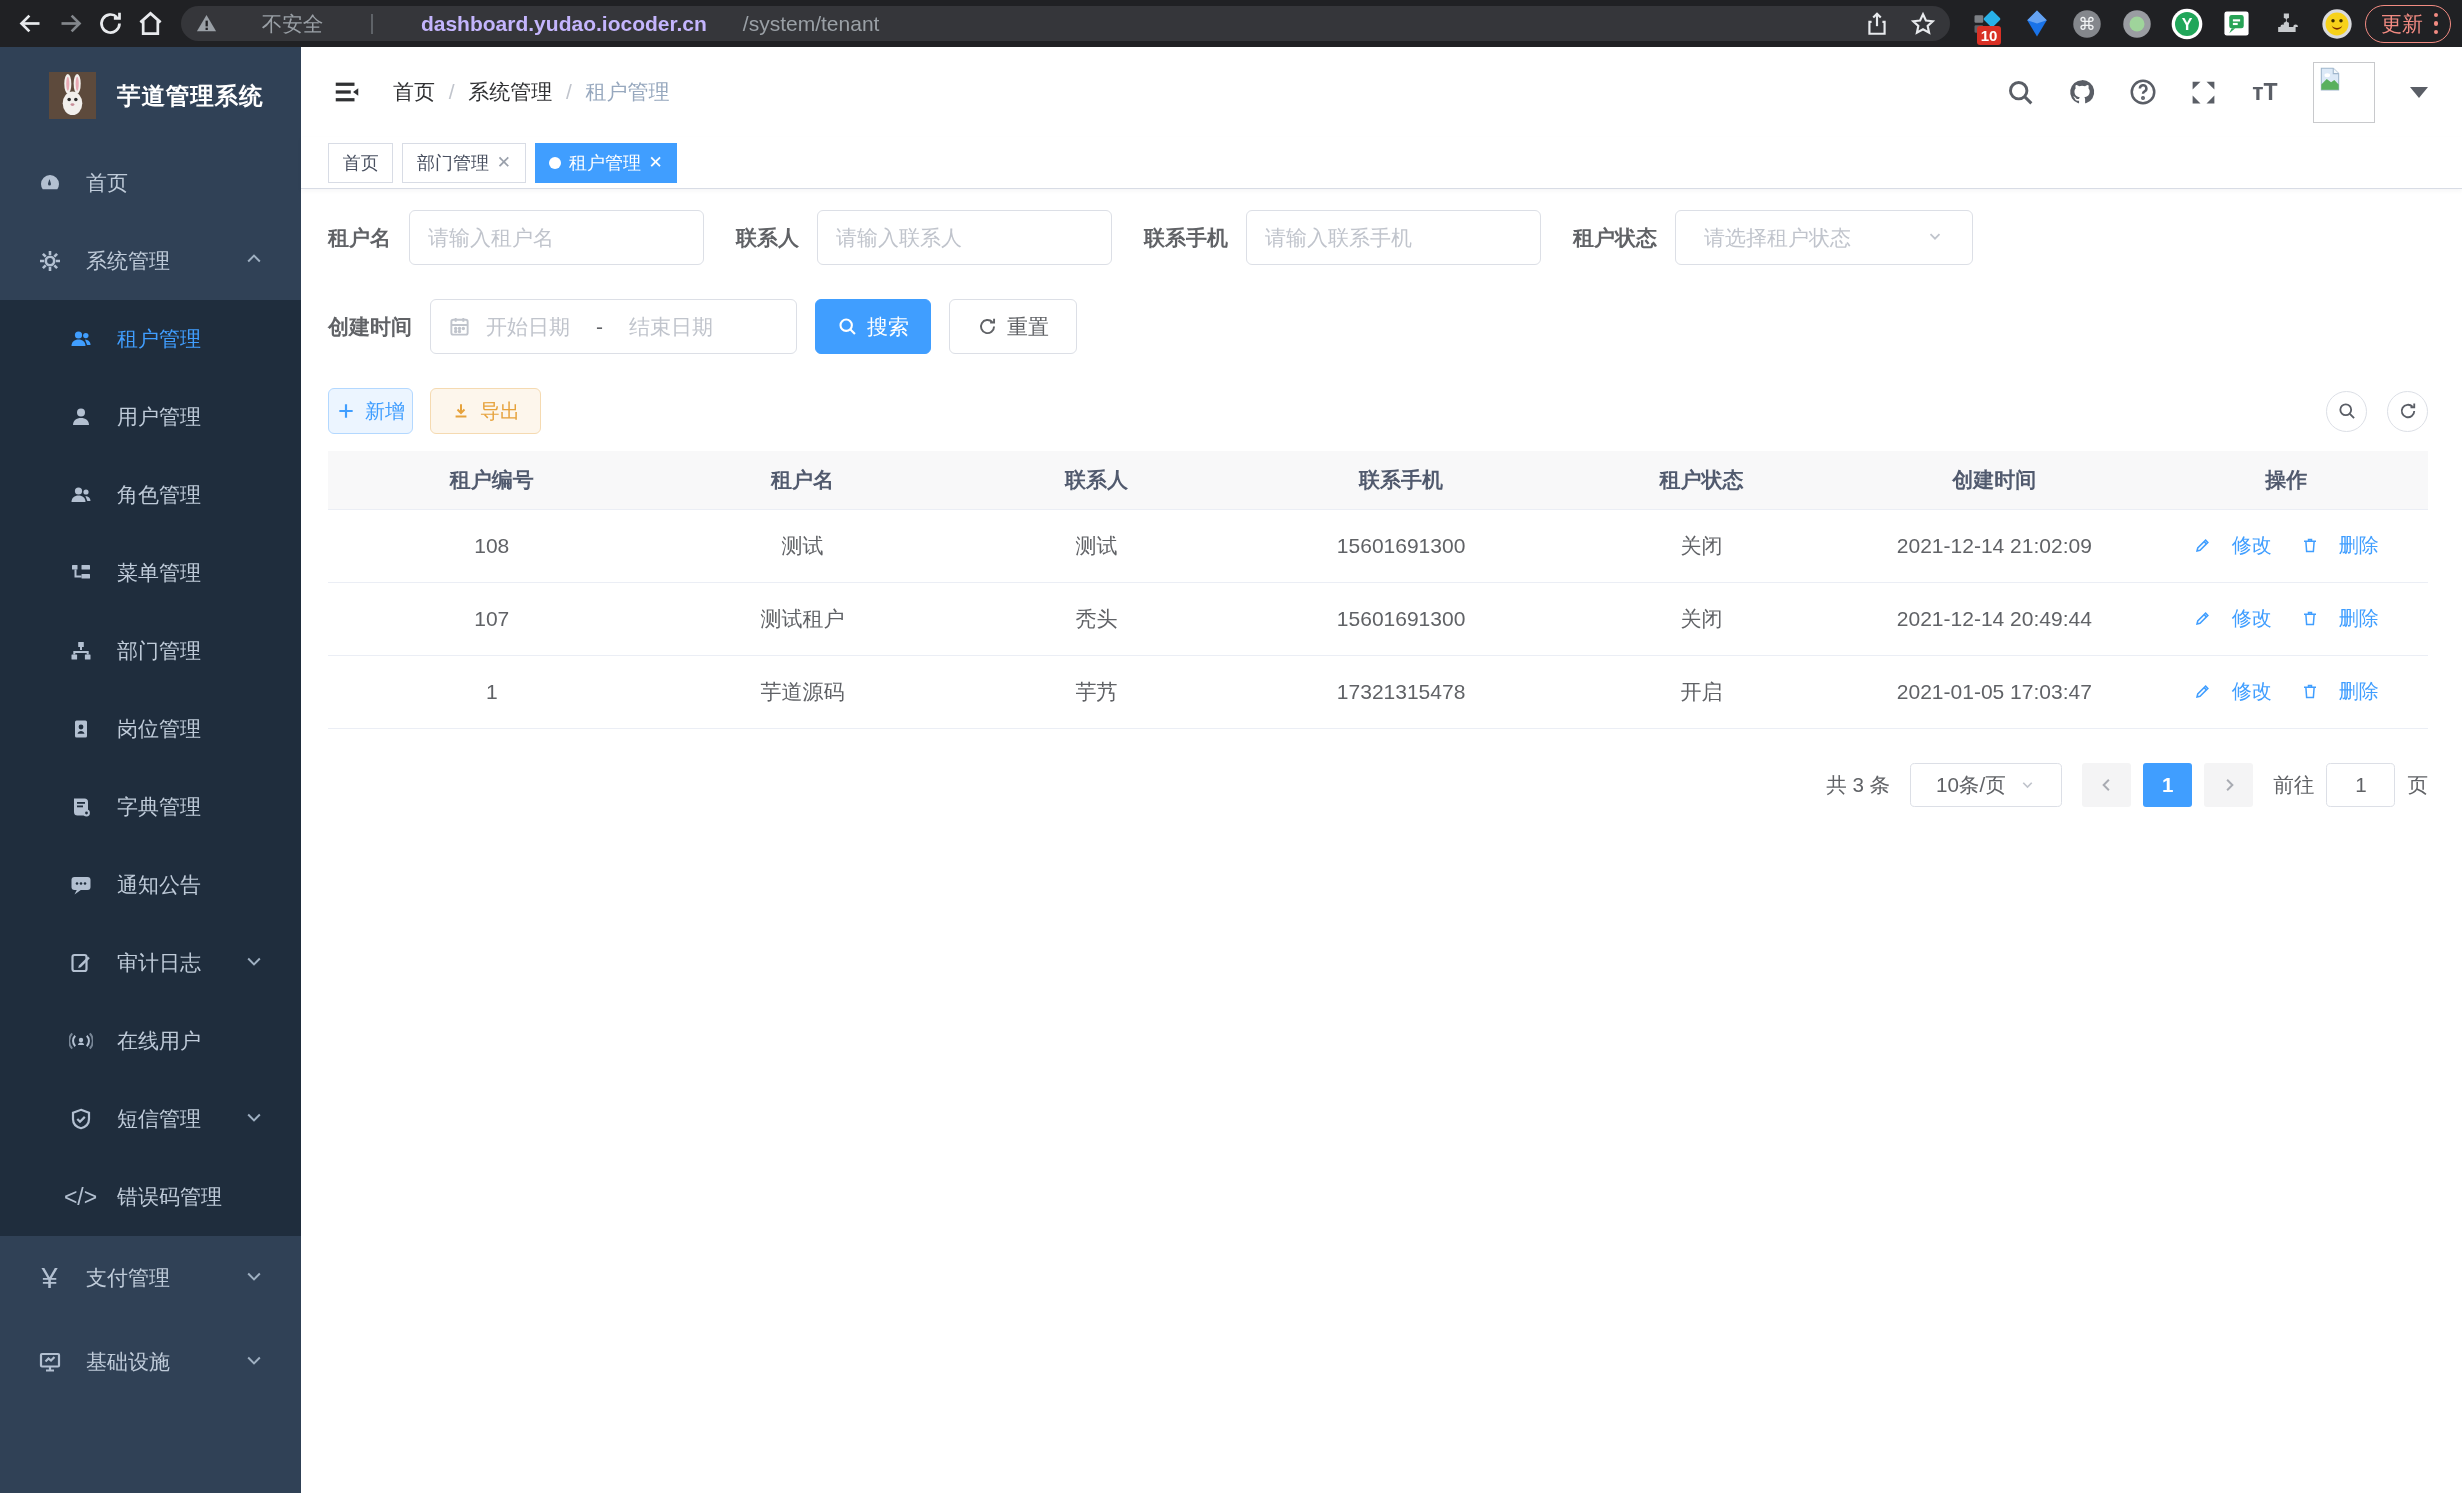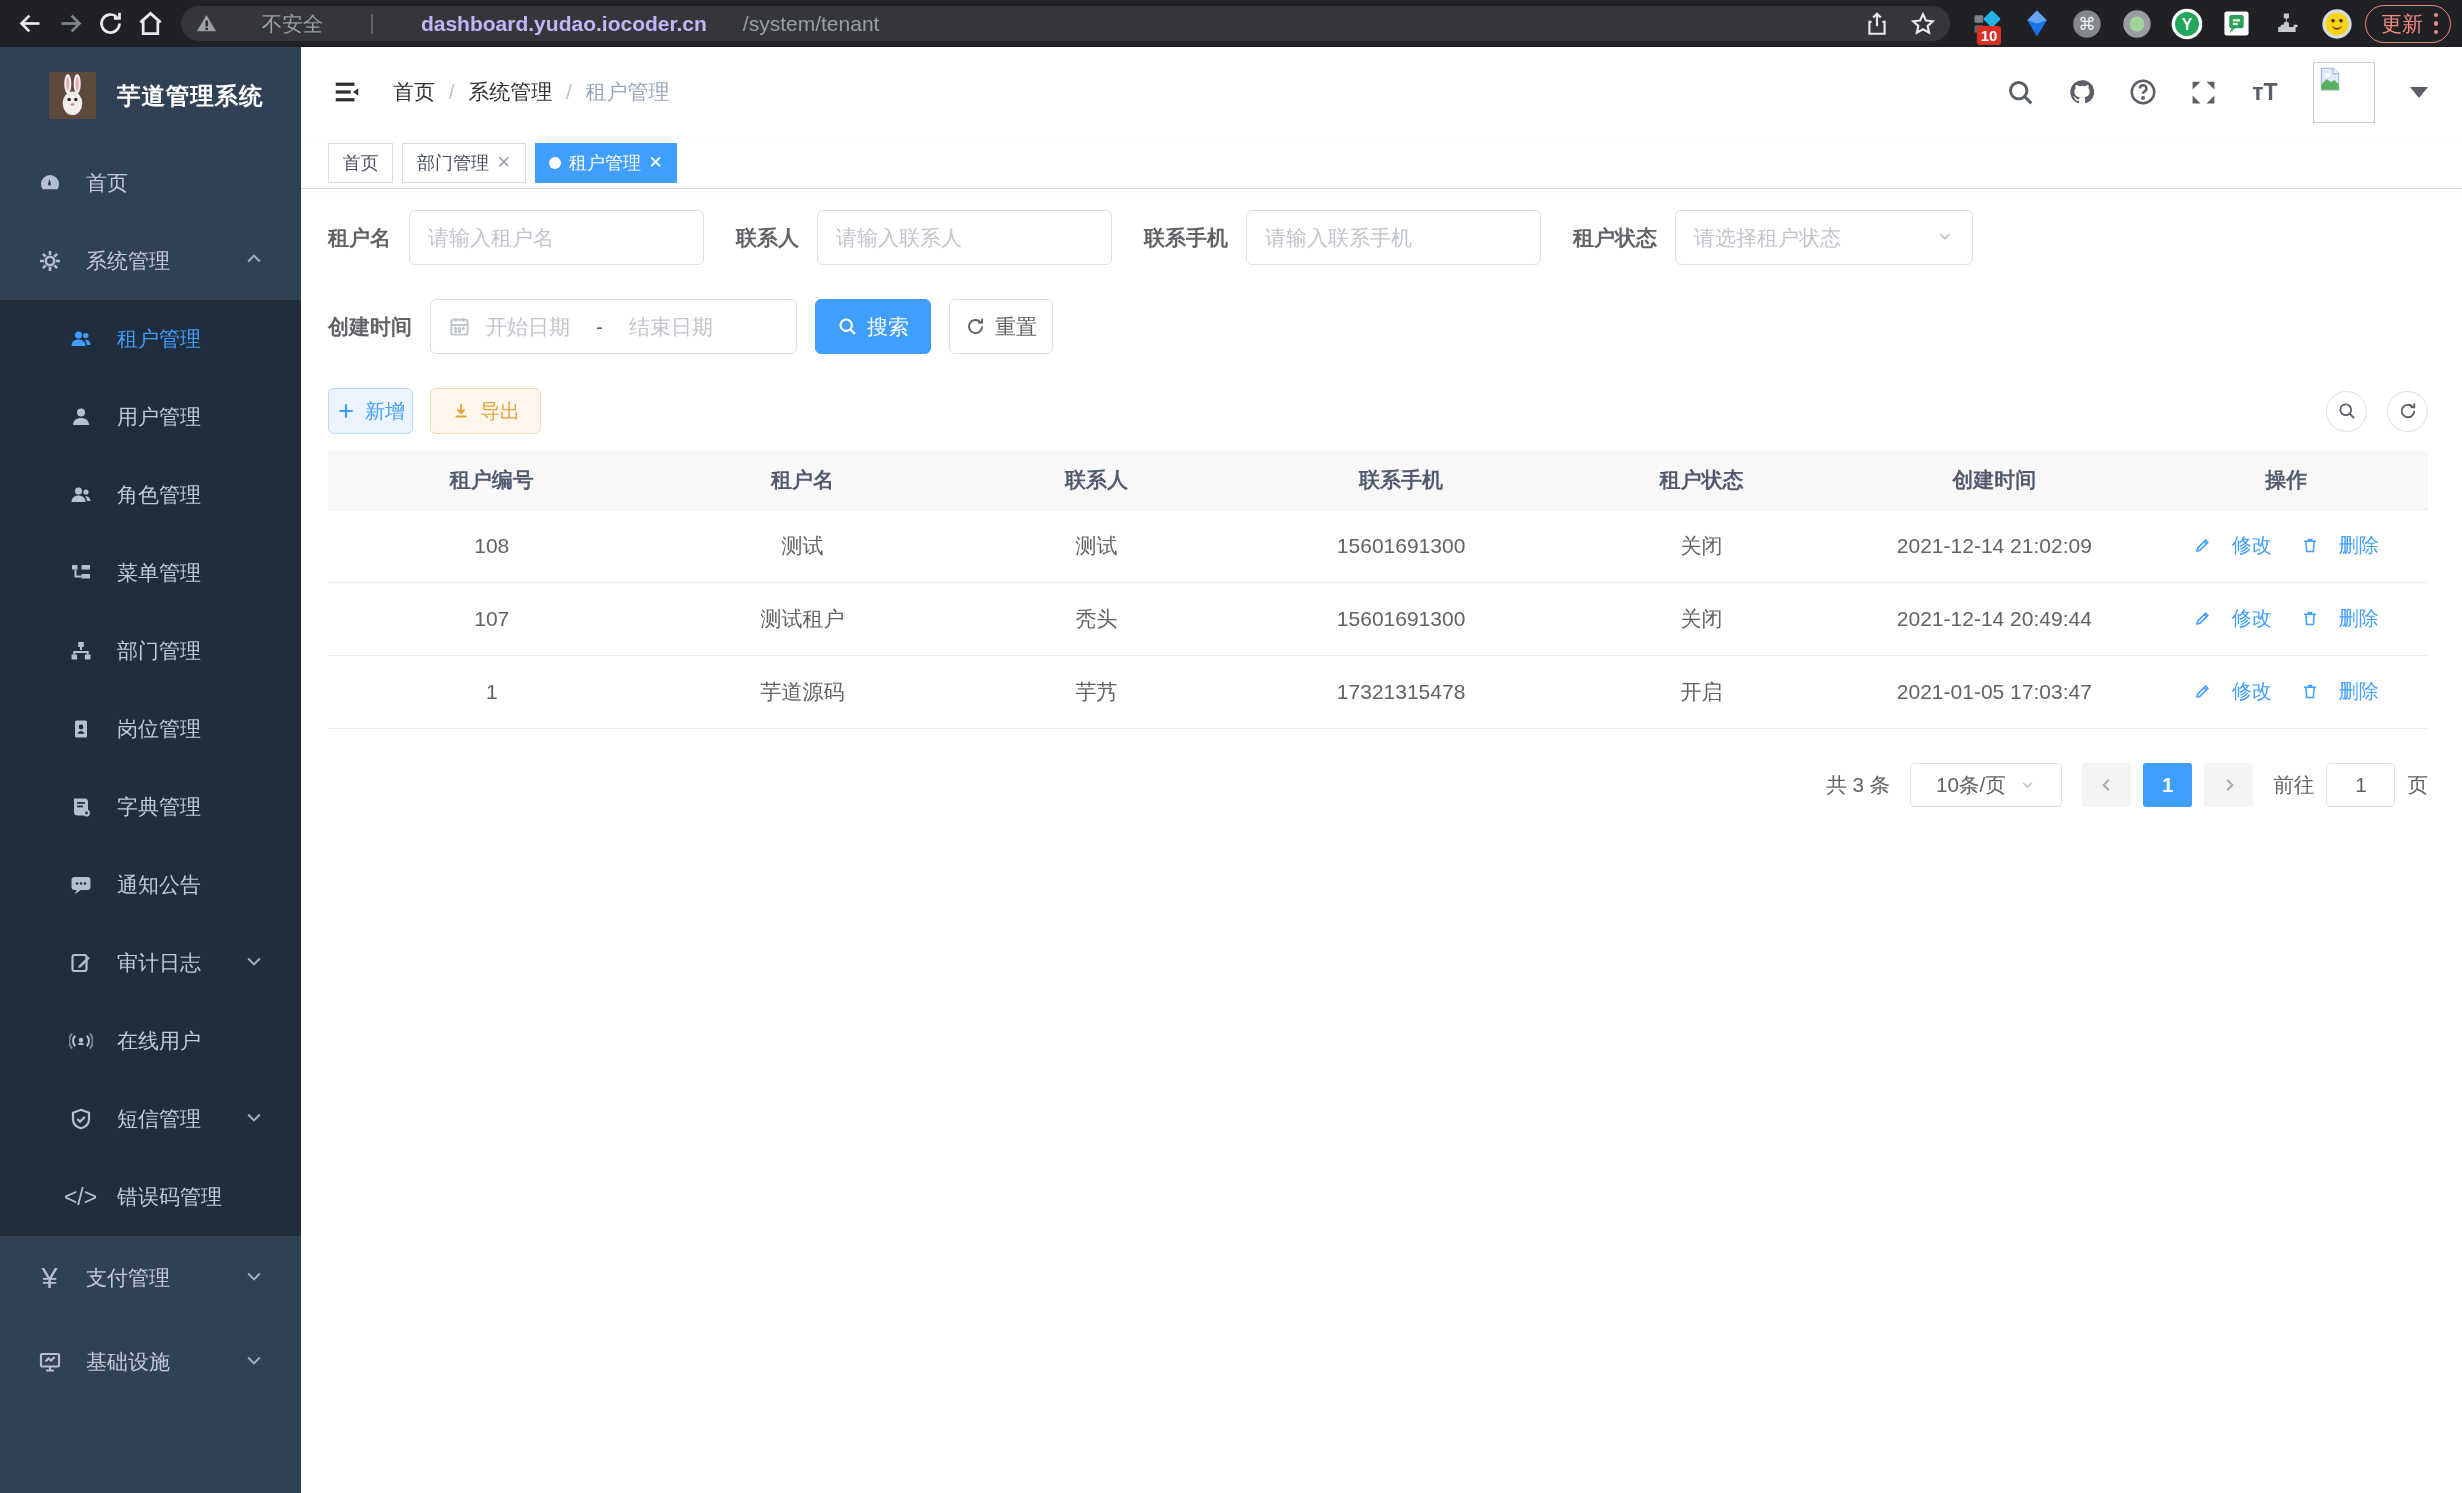--- a/index.html
+++ b/index.html
@@ -73,33 +73,33 @@
   .filter-row { display:flex; align-items:center; }
   .filter-row + .filter-row { margin-top:34px; }
   .f-label { font-size:21px; color:#606266; font-weight:700; margin-right:18px; white-space:nowrap; }
   .f-group { display:flex; align-items:center; }
   .f-group + .f-group { margin-left:32px; }
   .text-input { width:295px; height:55px; border:1.5px solid #dcdfe6; border-radius:6px; padding:0 18px;
     font-size:21px; color:#606266; outline:none; background:#fff;
     font-family:"Liberation Sans","DejaVu Sans",sans-serif; }
   .text-input::placeholder { color:#c0c4cc; }
   .select-box { width:298px; height:55px; border:1.5px solid #dcdfe6; border-radius:6px; display:flex;
-    align-items:center; padding:0 18px; cursor:pointer; background:#fff; }
+    align-items:center; padding:0 28px; cursor:pointer; background:#fff; }
   .select-box .ph { color:#c0c4cc; font-size:21px; }
   .select-box .sel-caret { margin-left:auto; color:#c0c4cc; }
   .daterange { width:367px; height:55px; border:1.5px solid #dcdfe6; border-radius:6px; display:flex;
     align-items:center; padding:0 17px; background:#fff; cursor:pointer; }
   .daterange .ph { color:#c0c4cc; font-size:21px; }
   .daterange .dash { color:#606266; font-size:21px; margin:0 26px; }
   .daterange .cal { margin-right:15px; color:#c0c4cc; display:flex; }
 
   .btn { display:inline-flex; align-items:center; justify-content:center; gap:9px; border-radius:6px;
     font-size:21px; cursor:pointer; border:1.5px solid transparent; }
   .btn-primary { background:#409eff; border-color:#409eff; color:#fff; height:55px; padding:0 21px; margin-left:18px; }
-  .btn-plain { background:#fff; border-color:#dcdfe6; color:#606266; height:55px; padding:0 15px; margin-left:18px; }
+  .btn-plain { background:#fff; border-color:#dcdfe6; color:#606266; height:55px; padding:0 27px; margin-left:18px; }
   .btn-add { background:#ecf5ff; border-color:#b3d8ff; color:#409eff; height:46px; padding:0 7px; font-size:20px; }
   .btn-export { background:#fdf6ec; border-color:#f5dab1; color:#e6a23c; height:46px; padding:0 20px; font-size:20px; margin-left:17px; }
   .toolbar-row { display:flex; align-items:center; margin-top:34px; }
   .mini-circles { margin-left:auto; display:flex; gap:20px; }
   .mini-circle { width:41px; height:41px; border-radius:50%; border:1.5px solid #dcdfe6; background:#fff;
     display:flex; align-items:center; justify-content:center; color:#5a5e66; cursor:pointer; }
 
   
   table.grid { width:100%; border-collapse:collapse; table-layout:fixed; margin-top:17px; }
   table.grid th { height:58px; background:#f8f8f9; color:#515a6e; font-size:21px; font-weight:700;

